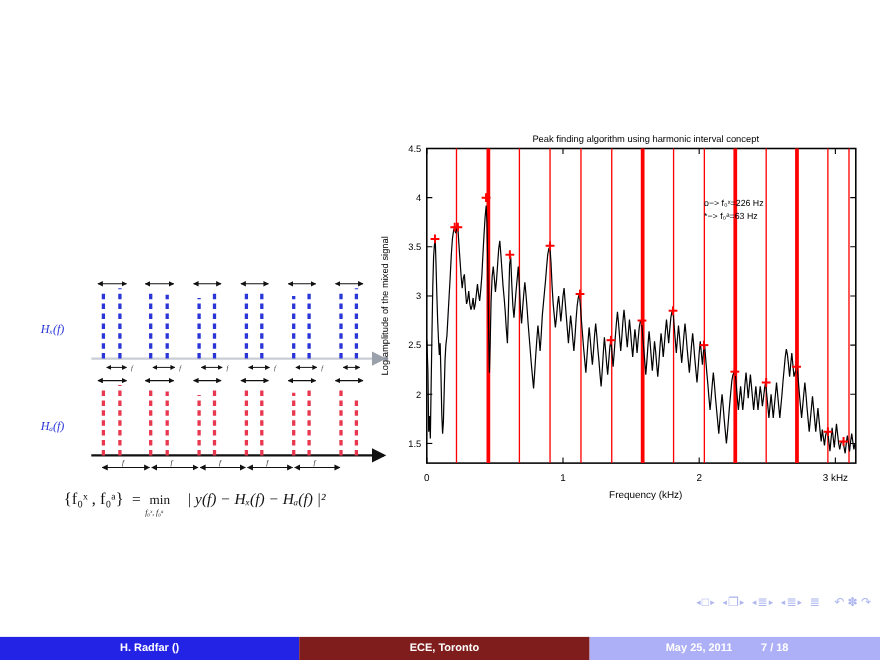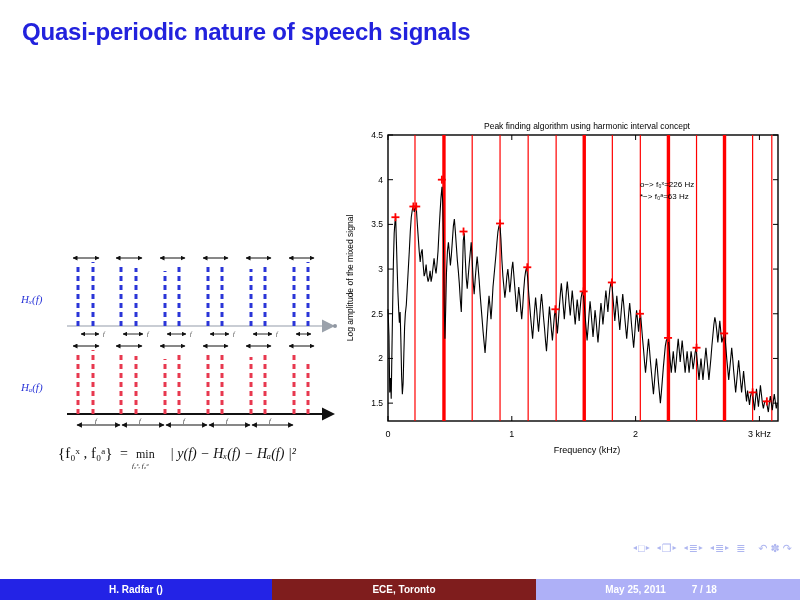--- a/index.html
+++ b/index.html
@@ -11,21 +11,21 @@
   .slide{position:absolute;inset:0;}
 
   
   #slide-title{
     position:absolute;left:22px;top:18px;
     font-size:24px;font-weight:bold;color:#2222dd;
     letter-spacing:-0.2px;white-space:nowrap;
   }
 
   
-  #left-figure{position:absolute;left:15px;top:248px;width:330px;height:185px;}
+  #left-figure{position:absolute;left:31px;top:248px;width:330px;height:185px;}
   #left-figure svg{display:block;}
 
   
   #equation{
     position:absolute;left:58px;top:438px;width:290px;height:34px;
     font-family:"Liberation Serif","DejaVu Serif",serif;
     color:#111;
     text-align:right;
   }
 
@@ -58,21 +58,20 @@
     flex:1 1 auto;background:#aeb0f7;color:#1b1b6b;
     justify-content:flex-end;padding-right:14px;gap:26px;
   }
   #footer-meta span{display:inline-block;}
 </style>
 </head>
 <body>
 
 <div class="slide">
 
-  <div id="slide-title">Quasi-periodic nature of speech signals</div>
 
   <div id="left-figure">
     <svg width="330" height="185" viewBox="0 0 330 185" xmlns="http://www.w3.org/2000/svg">
       <defs>
         <marker id="arrH" markerWidth="6" markerHeight="6" refX="5" refY="3" orient="auto">
           <path d="M0,0 L6,3 L0,6 z" fill="#111"></path>
         </marker>
         <marker id="arrHg" markerWidth="6" markerHeight="6" refX="5" refY="3" orient="auto">
           <path d="M0,0 L6,3 L0,6 z" fill="#9aa1ab"></path>
         </marker>

